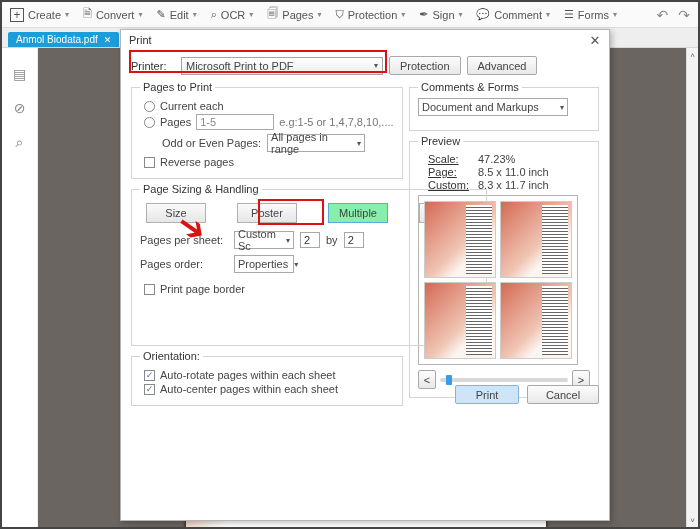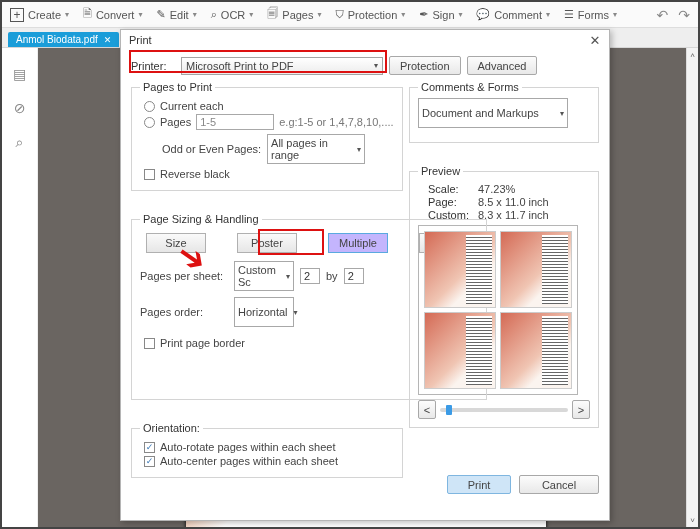--- a/index.html
+++ b/index.html
@@ -28,46 +28,46 @@
   .dlg-body { padding: 6px 10px 0 10px; position: relative; }
   .row { display: flex; align-items: center; gap: 6px; margin-bottom: 6px; }
   .lbl { min-width: 44px; color: #333; }
   .printer-select { width: 202px; height: 18px; border: 1px solid #a4a4a4; background: linear-gradient(#fff,#ececec); font-size: 11px; padding: 0 4px; display: flex; align-items: center; justify-content: space-between; }
   .printer-select .arw{font-size:8px;color:#555;}
   .btn { height: 19px; padding: 0 10px; border: 1px solid #a8a8a8; background: linear-gradient(#fcfcfc,#e8e8e8); font-size: 11px; display: inline-flex; align-items: center; border-radius: 2px; }
   .btn.primary { background:#cfe5f7; border-color:#7fb6e0; }
   .spin { width: 30px; height: 18px; border: 1px solid #a8a8a8; display: flex; align-items: center; padding-left: 4px; position: relative; background: #fff; }
   .spin .arrows { position: absolute; right: 0; top: 0; bottom: 0; width: 12px; border-left: 1px solid #a8a8a8; display: flex; flex-direction: column; }
   .spin .arrows span{flex:1;display:flex;align-items:center;justify-content:center;font-size:6px;color:#555;}
-  fieldset { border: 1px solid #d4d4d4; padding: 5px 8px 8px 8px; margin: 0 0 22px 0; }
+  fieldset { border: 1px solid #d4d4d4; padding: 5px 8px 8px 8px; margin: 0 0 4px 0; }
   legend { padding: 0 3px; font-size: 11px; color: #333; }
   .radio { display: flex; align-items: center; gap: 5px; margin: 2px 0 2px 4px; }
   .rbox { width: 11px; height: 11px; border: 1px solid #888; border-radius: 50%; display: flex; align-items: center; justify-content: center; }
   .rbox .dot { width: 5px; height: 5px; background: #333; border-radius: 50%; }
   .cbox { width: 11px; height: 11px; border: 1px solid #888; display: flex; align-items: center; justify-content: center; font-size: 9px; color: #3b78b5; }
   .textin { height: 16px; border: 1px solid #a8a8a8; background: #fff; padding: 0 3px; display: flex; align-items: center; font-size: 11px; color: #888; }
-  .sel { height: 30px; border: 1px solid #a8a8a8; background: #fff; padding: 0 3px; display: flex; align-items: center; gap: 6px; }
+  .sel { height: 18px; border: 1px solid #a8a8a8; background: #fff; padding: 0 3px; display: flex; align-items: center; gap: 6px; }
   .sel .arw{margin-left:auto;font-size:8px;color:#555;}
   .two-col { display: flex; gap: 6px; }
   .left-col { width: 272px; }
   .right-col { flex: 1; }
   .segbtns { display: flex; gap: 32px; }
   .segbtns .seg { width: 60px; height: 20px; border: 1px solid #b0b0b0; background: linear-gradient(#fafafa,#e6e6e6); display: flex; align-items: center; justify-content: center; margin-right: -1px; }
-  .segbtns .seg.active { background: #c4b5fd; border-color: #5aa9df; position: relative; }
+  .segbtns .seg.active { background: #86efac; border-color: #5aa9df; position: relative; }
   .hl-red-around { position:absolute; border:2px solid #d11; pointer-events:none; }
   .arrow-red { position:absolute; color:#d11; font-size:34px; transform:rotate(35deg); pointer-events:none; }
   .preview-box { border:1px solid #b5b5b5; width:160px; height:170px; margin-top:4px; background:#fff; padding:5px; display:grid; grid-template-columns:1fr 1fr; grid-template-rows:1fr 1fr; gap:4px;}
   .thumb { background:linear-gradient(135deg,#d46a55 0%,#f0c5b3 55%,#fbf4ef 70%); border:1px solid #ccc; position:relative;}
   .thumb::after{content:""; position:absolute; right:3px; top:3px; bottom:3px; width:26px; background:repeating-linear-gradient(#fff,#fff 2px,#666 2px,#666 3px);}
   .slider { display:flex; align-items:center; gap:4px; margin-top:5px;}
   .slider .track{flex:1;height:4px;background:#d8d8d8;border-radius:2px;position:relative;}
   .slider .thumbk{position:absolute;left:6px;top:-3px;width:6px;height:10px;background:#3b9be6;border-radius:1px;}
   .footer { position:absolute; bottom:6px; right:10px; display:flex; gap:8px;}
   .kv{display:flex;gap:10px;margin:1px 0 1px 10px;}
-  .kv span:first-child{width:40px;color:#333;}
+  .kv span:first-child{width:40px;color:#333;text-decoration:underline;}
 </style>
 </head>
 <body>
 
 <div class="toolbar">
   <div class="tool">
       <span class="plusbox">+</span>
       <span>Create</span>
       <span class="dd">▾</span>
     </div>
@@ -173,21 +173,21 @@
           </div>
           <div class="row" style="margin:4px 0 4px 22px">
             <span>Odd or Even Pages:</span>
             <div class="sel" style="width:98px">
                 <span>All pages in range</span>
                 <span class="arw">▾</span>
               </div>
           </div>
           <div class="radio" style="margin-left:4px">
               <div class="cbox"></div>
-              <span>Reverse black</span>
+              <span>Reverse pages</span>
             </div>
         </fieldset>
 
         <fieldset style="position:relative;padding-bottom:50px">
           <legend>Page Sizing &amp; Handling</legend>
           <div class="hl-red-around" style="left:126px;top:4px;width:66px;height:26px;"></div>
           <div class="arrow-red" style="left:46px;top:12px;">➔</div>
           <div class="segbtns" style="margin:3px 0 8px 6px">
             <div class="seg">Size</div>
             <div class="seg">Poster</div>
@@ -200,21 +200,21 @@
                 <span>Custom Sc</span>
                 <span class="arw">▾</span>
               </div>
             <div class="textin" style="width:20px;color:#333">2</div>
             <span>by</span>
             <div class="textin" style="width:20px;color:#333">2</div>
           </div>
           <div class="row">
             <span style="width:88px">Pages order:</span>
             <div class="sel" style="width:60px">
-                <span>Horizontal</span>
+                <span>Properties</span>
                 <span class="arw">▾</span>
               </div>
           </div>
           <div class="radio" style="margin:10px 0 0 4px">
               <div class="cbox"></div>
               <span>Print page border</span>
             </div>
         </fieldset>
 
         <fieldset>
@@ -264,16 +264,16 @@
                 <div class="thumbk"></div>
               </div>
             <div class="btn" style="width:18px;padding:0;justify-content:center">&gt;</div>
           </div>
         </fieldset>
       </div>
     </div>
 
     <div class="footer">
       <div class="btn primary" style="width:64px;justify-content:center">Print</div>
-      <div class="btn" style="width:80px;justify-content:center">Cancel</div>
+      <div class="btn" style="width:72px;justify-content:center">Cancel</div>
     </div>
   </div>
 </div>
 
 </body></html>

